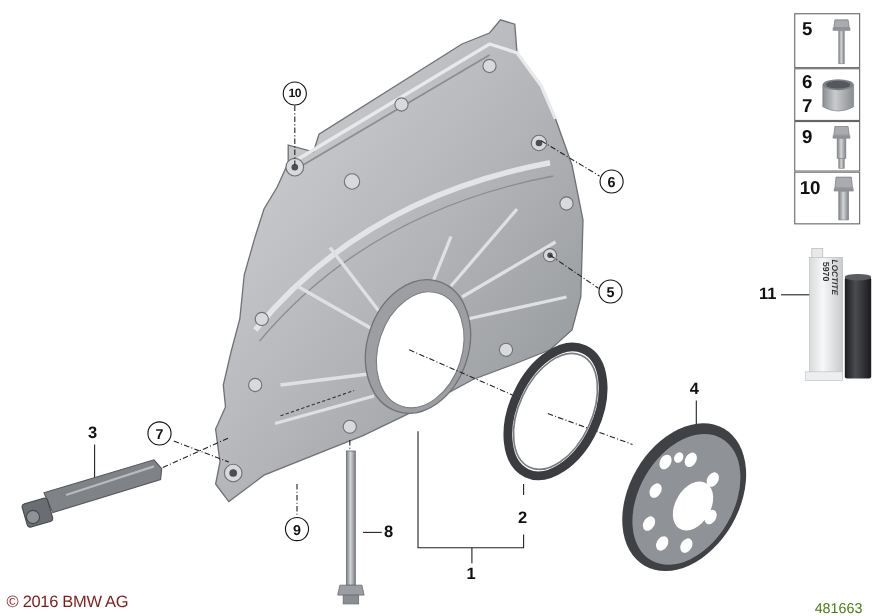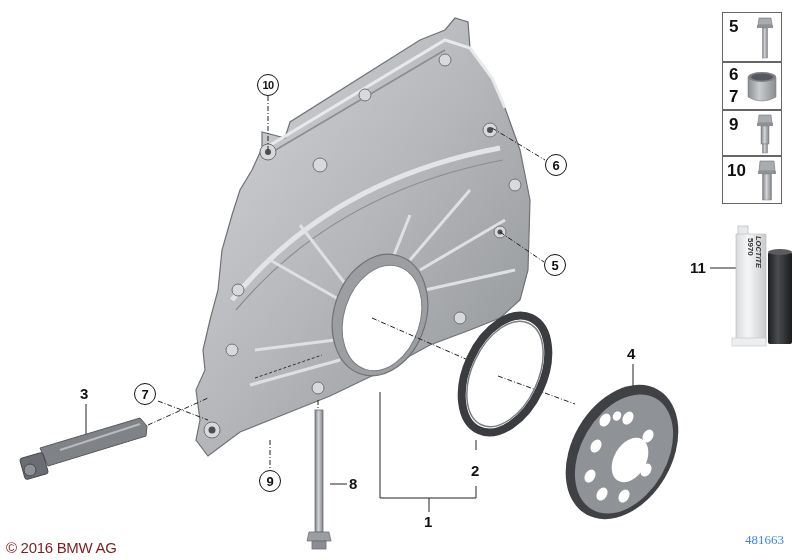--- a/index.html
+++ b/index.html
@@ -12,22 +12,22 @@
              border-radius: 50%; background: #fff; display: flex; align-items: center;
              justify-content: center; font-family: "Liberation Sans", sans-serif;
              font-weight: bold; font-size: 13px; color: #111; box-sizing: border-box; }
   .circled.small { font-size: 11px; letter-spacing: -0.5px; }
   .legend-box { position: absolute; left: 722px; width: 60px; border: 1px solid #666;
                 box-sizing: border-box; background: #fff; }
   .legend-num { position: absolute; left: 6px; font-family: "Liberation Sans", sans-serif;
                 font-weight: bold; font-size: 17px; color: #111; }
   .footer-left { position: absolute; left: 6px; bottom: 4px; font-size: 15px; color: #7f1d1d;
                  font-family: "Liberation Sans", sans-serif; letter-spacing: -0.3px; }
-  .footer-right { position: absolute; right: 16px; bottom: 12px; font-size: 13px; color: #3b82f6;
-                  font-family: Liberation Serif, serif; }
+  .footer-right { position: absolute; right: 16px; bottom: 0; font-size: 13px; color: #4d7c0f;
+                  font-family: Liberation Sans, sans-serif; }
 </style>
 </head>
 <body>
 
 <svg id="canvas" viewBox="0 0 800 560" xmlns="http://www.w3.org/2000/svg">
   <defs>
     <linearGradient id="metalG" x1="0" y1="0" x2="1" y2="1">
       <stop offset="0" stop-color="#d5d6d8"></stop>
       <stop offset="0.5" stop-color="#b4b6b9"></stop>
       <stop offset="1" stop-color="#8e9195"></stop>

